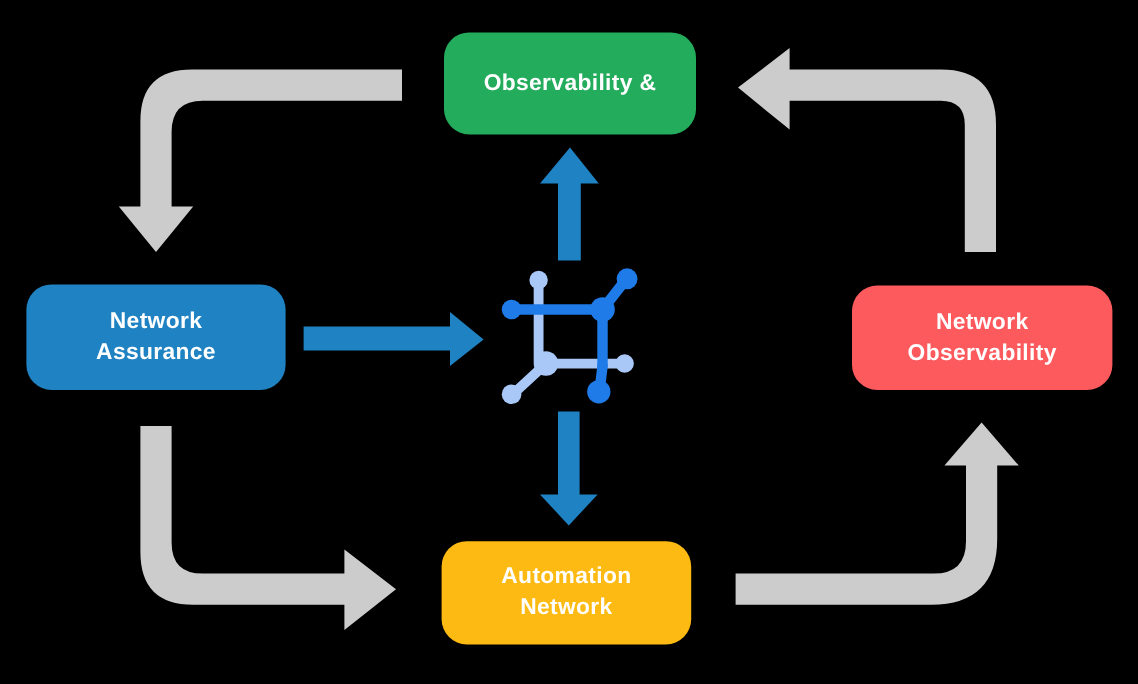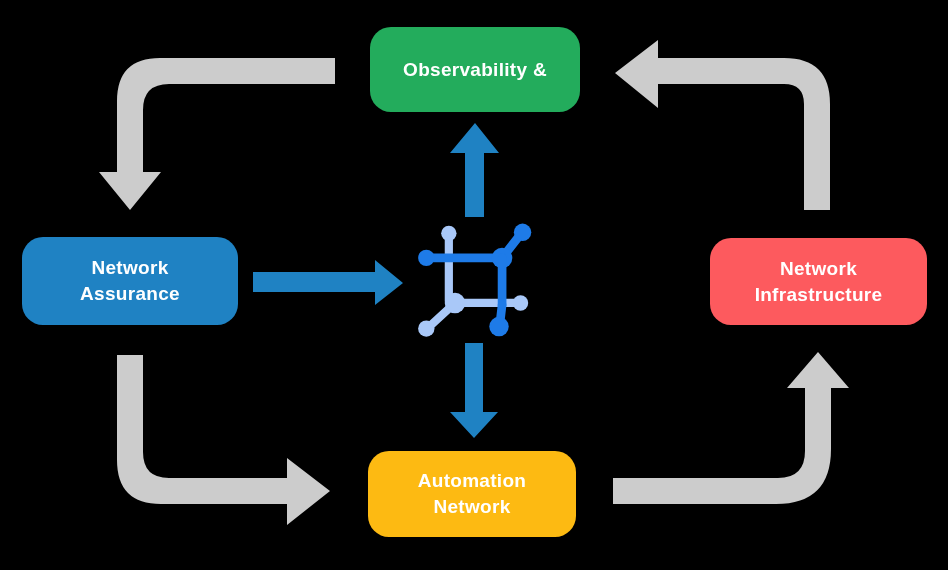--- a/index.html
+++ b/index.html
@@ -79,21 +79,21 @@
   <div class="node-box" id="box-operations" style="background: rgb(31, 130, 195);">
     <div class="node-label" style="color: rgb(255, 255, 255);">
       <span>Network</span>
       <span>Assurance</span>
     </div>
   </div>
 
   <div class="node-box" id="box-infrastructure" style="background: rgb(253, 90, 94);">
     <div class="node-label" style="color: rgb(255, 255, 255);">
       <span>Network</span>
-      <span>Infrastructure</span>
+      <span>Observability</span>
     </div>
   </div>
 
   <div class="node-box" id="box-automation" style="background: rgb(253, 186, 18);">
     <div class="node-label" style="color: rgb(255, 255, 255);">
       <span>Automation</span>
       <span>Network</span>
     </div>
   </div>
 

